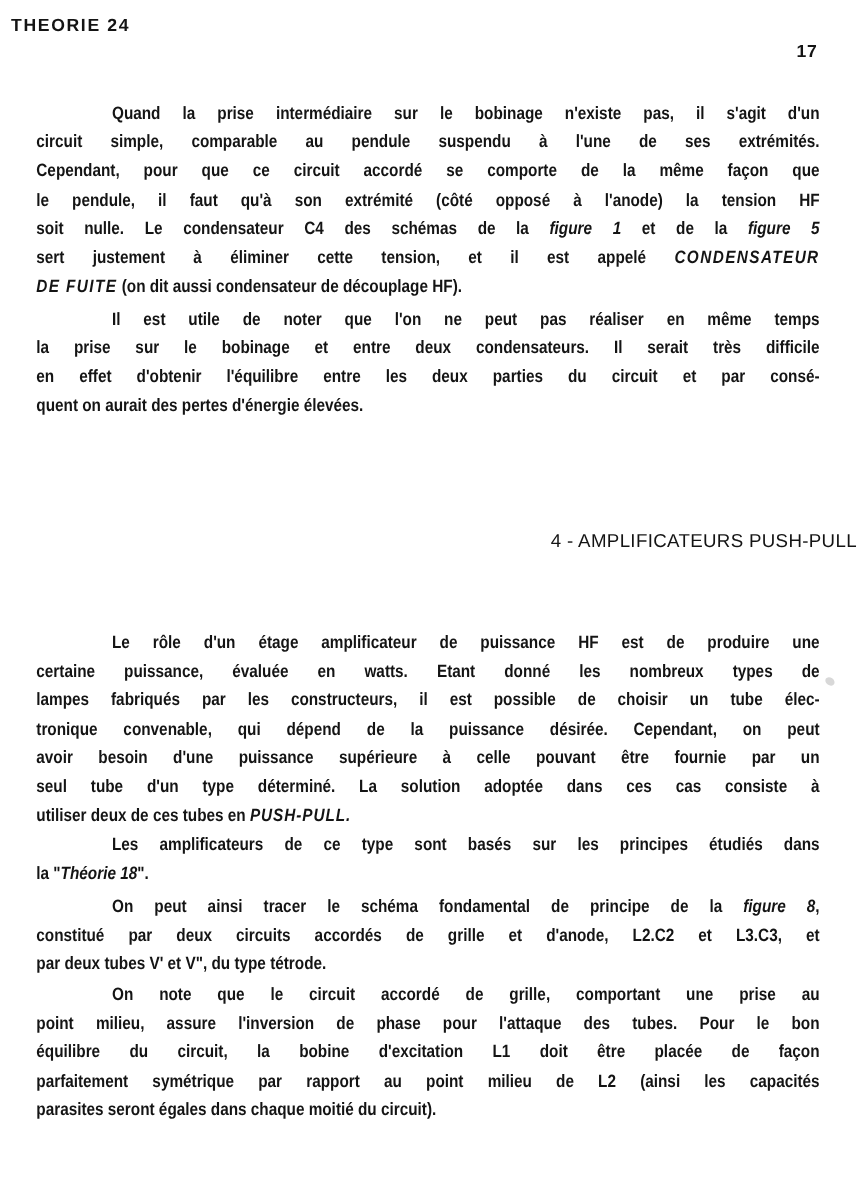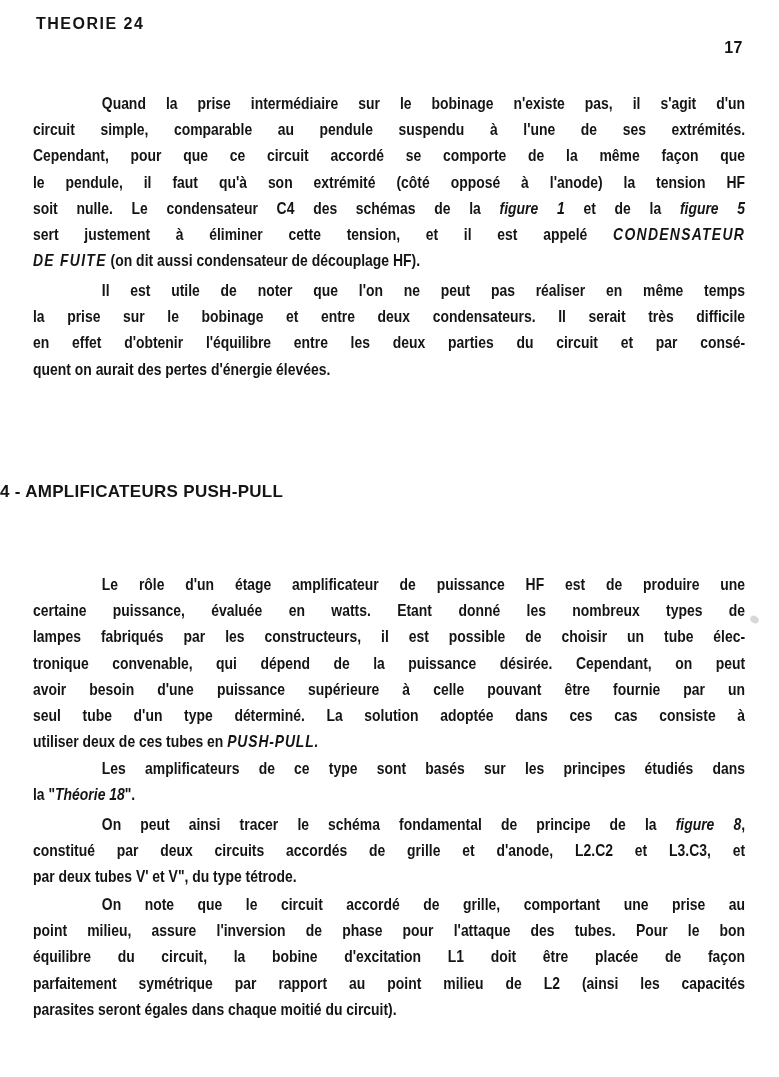--- a/index.html
+++ b/index.html
@@ -11,21 +11,21 @@
       width: 779px;
       height: 1077px;
       position: relative;
       overflow: hidden;
       font-family: "Liberation Sans", "DejaVu Sans", sans-serif;
       color: #141414;
     }
     .header {
       position: absolute;
       top: 12px;
-      left: 36px;
+      left: 10px;
       right: 36px;
       height: 24px;
       display: flex;
       justify-content: space-between;
       align-items: center;
       font-size: 16px;
       font-weight: bold;
       letter-spacing: 1.5px;
     }
     .page-num {
@@ -57,23 +57,23 @@
       padding-left: 80px;
     }
     i, .it {
       font-style: italic;
     }
     .heading {
       position: absolute;
       top: 482px;
       left: 0;
       width: 779px;
-      text-align: left;
+      text-align: right;
       font-size: 17px;
-      font-weight: bold;
+      font-weight: normal;
       letter-spacing: 0.3px;
     }
     .smudge {
       position: absolute;
       left: 750px;
       top: 616px;
       width: 9px;
       height: 7px;
       border-radius: 50%;
       background: #d8d8d8;

